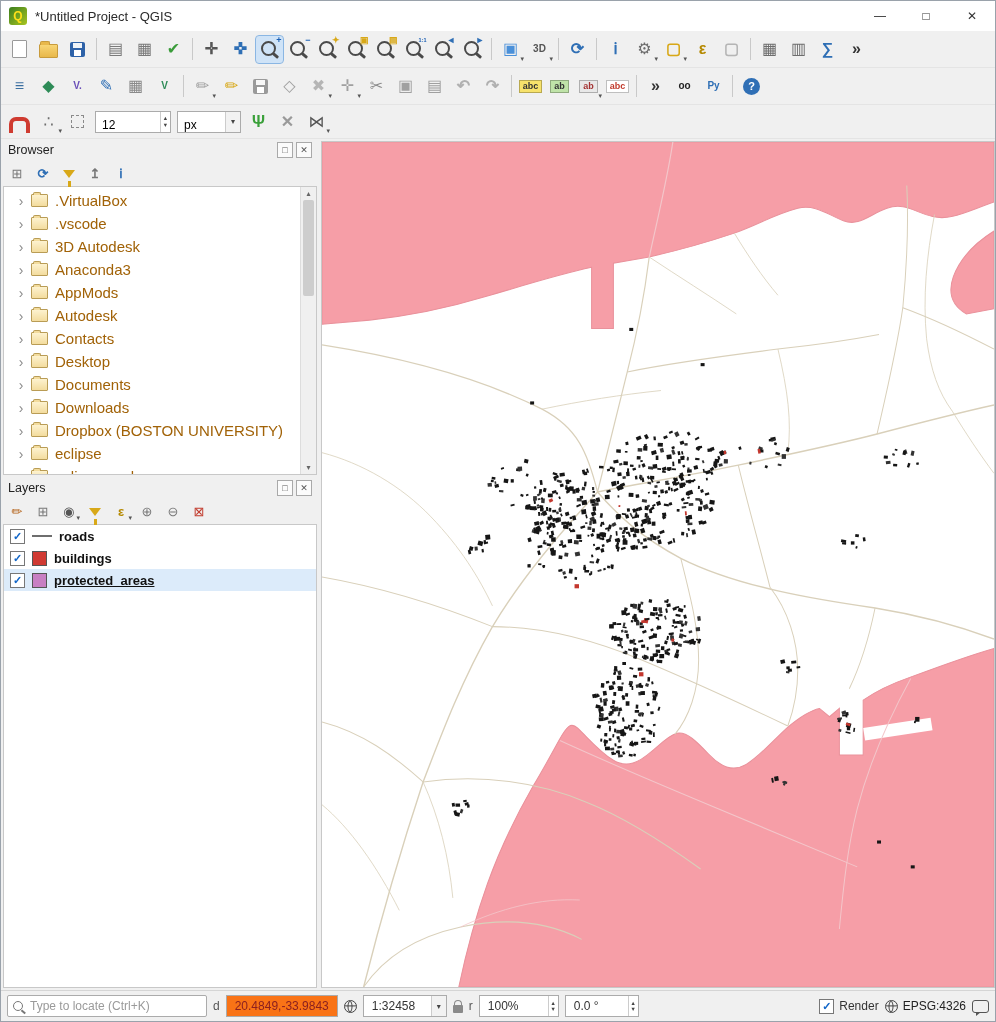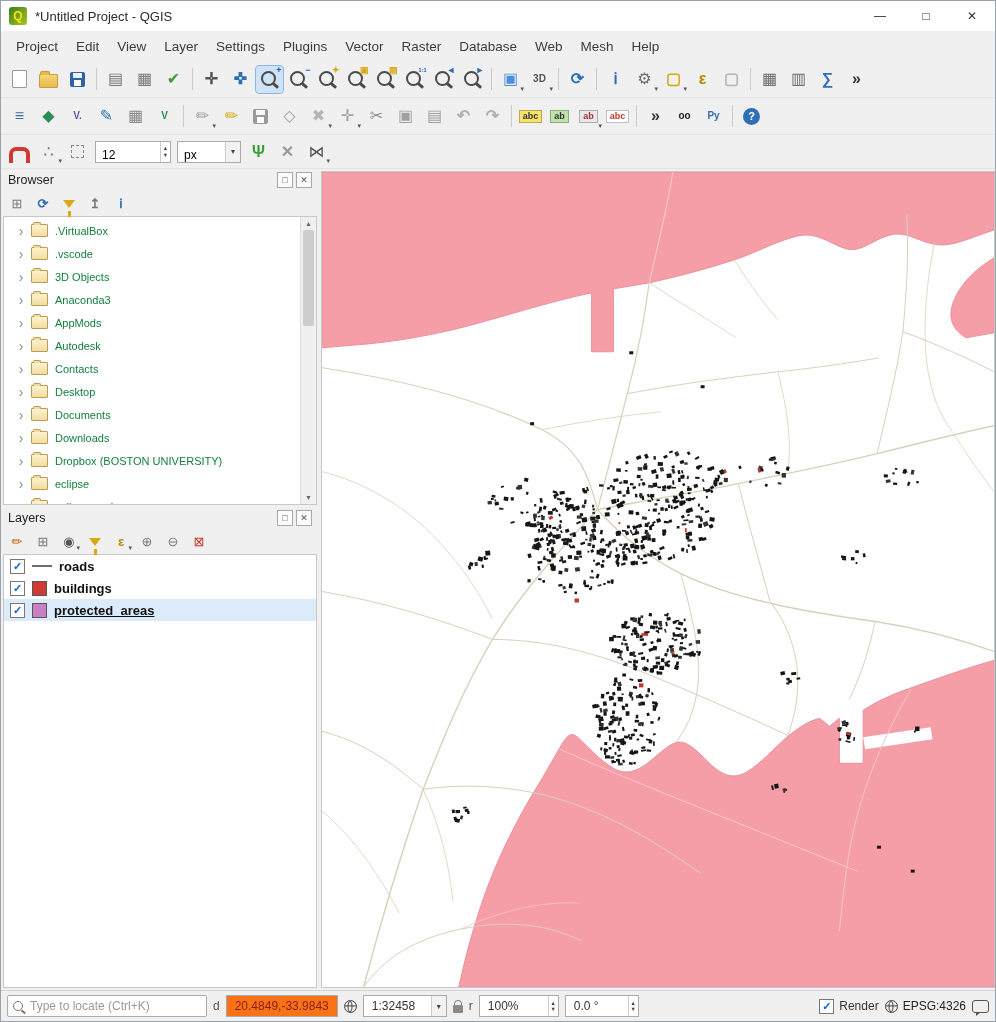--- a/index.html
+++ b/index.html
@@ -72,21 +72,21 @@
   .panel-toolbar .tb-btn{width:22px;height:22px;}
   .panel-toolbar .ic-glyph{font-size:13px;}
   .tree-wrap{flex:1;background:#fff;border:1px solid #c8c8c8;margin:0 2px 2px 2px;overflow:hidden;display:flex;min-height:0;}
   .tree{flex:1;overflow:hidden;padding-top:2px;}
   .tree-row{height:23px;display:flex;align-items:center;padding-left:10px;}
   .tree-arrow{width:14px;color:#8a8a8a;font-size:14px;text-align:center;flex:0 0 auto;}
   .mini-folder{width:15px;height:11px;background:linear-gradient(#fdf2cf,#f3dc9e);border:1px solid #b99c55;
     border-radius:1px;position:relative;margin:0 7px 0 3px;flex:0 0 auto;}
   .mini-folder::before{content:"";position:absolute;top:-3.5px;left:1px;width:6px;height:2.5px;background:#f3dc9e;
     border:1px solid #b99c55;border-bottom:none;border-radius:2px 2px 0 0;}
-  .tree-label{font-size:11px;color:#15803d;white-space:nowrap;}
+  .tree-label{font-size:15px;color:#a16207;white-space:nowrap;}
   .vscroll{width:15px;background:#f0f0f0;border-left:1px solid #ddd;display:flex;flex-direction:column;
     align-items:center;flex:0 0 auto;}
   .sb-arrow{font-size:8px;color:#666;height:13px;display:flex;align-items:center;}
   .sb-thumb{width:11px;height:96px;background:#cdcdcd;border-radius:2px;}
   .sb-arrow.bottom{margin-top:auto;}
   .layers-list{flex:1;background:#fff;border:1px solid #c8c8c8;margin:0 2px 2px 2px;overflow:hidden;}
   .layer-row{height:22px;display:flex;align-items:center;padding-left:6px;gap:7px;}
   .layer-row.selected{background:#dcebfa;}
   .cb{width:13px;height:13px;border:1px solid #777;background:#fff;display:flex;align-items:center;
     justify-content:center;flex:0 0 auto;}
@@ -138,34 +138,20 @@
   <div class="titlebar">
     <span class="ic-qgis">Q</span>
     <span class="title">*Untitled Project - QGIS</span>
     <div class="win-btns">
       <div class="win-btn">—</div>
       <div class="win-btn">□</div>
       <div class="win-btn">✕</div>
     </div>
   </div>
 
-  <div class="menubar" id="menubar">
-      <div class="menu-item">Project</div>
-      <div class="menu-item">Edit</div>
-      <div class="menu-item">View</div>
-      <div class="menu-item">Layer</div>
-      <div class="menu-item">Settings</div>
-      <div class="menu-item">Plugins</div>
-      <div class="menu-item">Vector</div>
-      <div class="menu-item">Raster</div>
-      <div class="menu-item">Database</div>
-      <div class="menu-item">Web</div>
-      <div class="menu-item">Mesh</div>
-      <div class="menu-item">Help</div>
-    </div>
 
   <div class="toolbar" id="tb1">
       <div class="tb-btn">
         <span class="ic-page"></span>
       </div>
       <div class="tb-btn">
         <span class="ic-folder"></span>
       </div>
       <div class="tb-btn">
         <span class="ic-floppy" style="background: rgb(46, 98, 168);"></span>
@@ -440,21 +426,21 @@
                 <span class="tree-label">.VirtualBox</span>
               </div>
               <div class="tree-row">
                 <span class="tree-arrow">›</span>
                 <span class="mini-folder"></span>
                 <span class="tree-label">.vscode</span>
               </div>
               <div class="tree-row">
                 <span class="tree-arrow">›</span>
                 <span class="mini-folder"></span>
-                <span class="tree-label">3D Objects</span>
+                <span class="tree-label">3D Autodesk</span>
               </div>
               <div class="tree-row">
                 <span class="tree-arrow">›</span>
                 <span class="mini-folder"></span>
                 <span class="tree-label">Anaconda3</span>
               </div>
               <div class="tree-row">
                 <span class="tree-arrow">›</span>
                 <span class="mini-folder"></span>
                 <span class="tree-label">AppMods</span>

